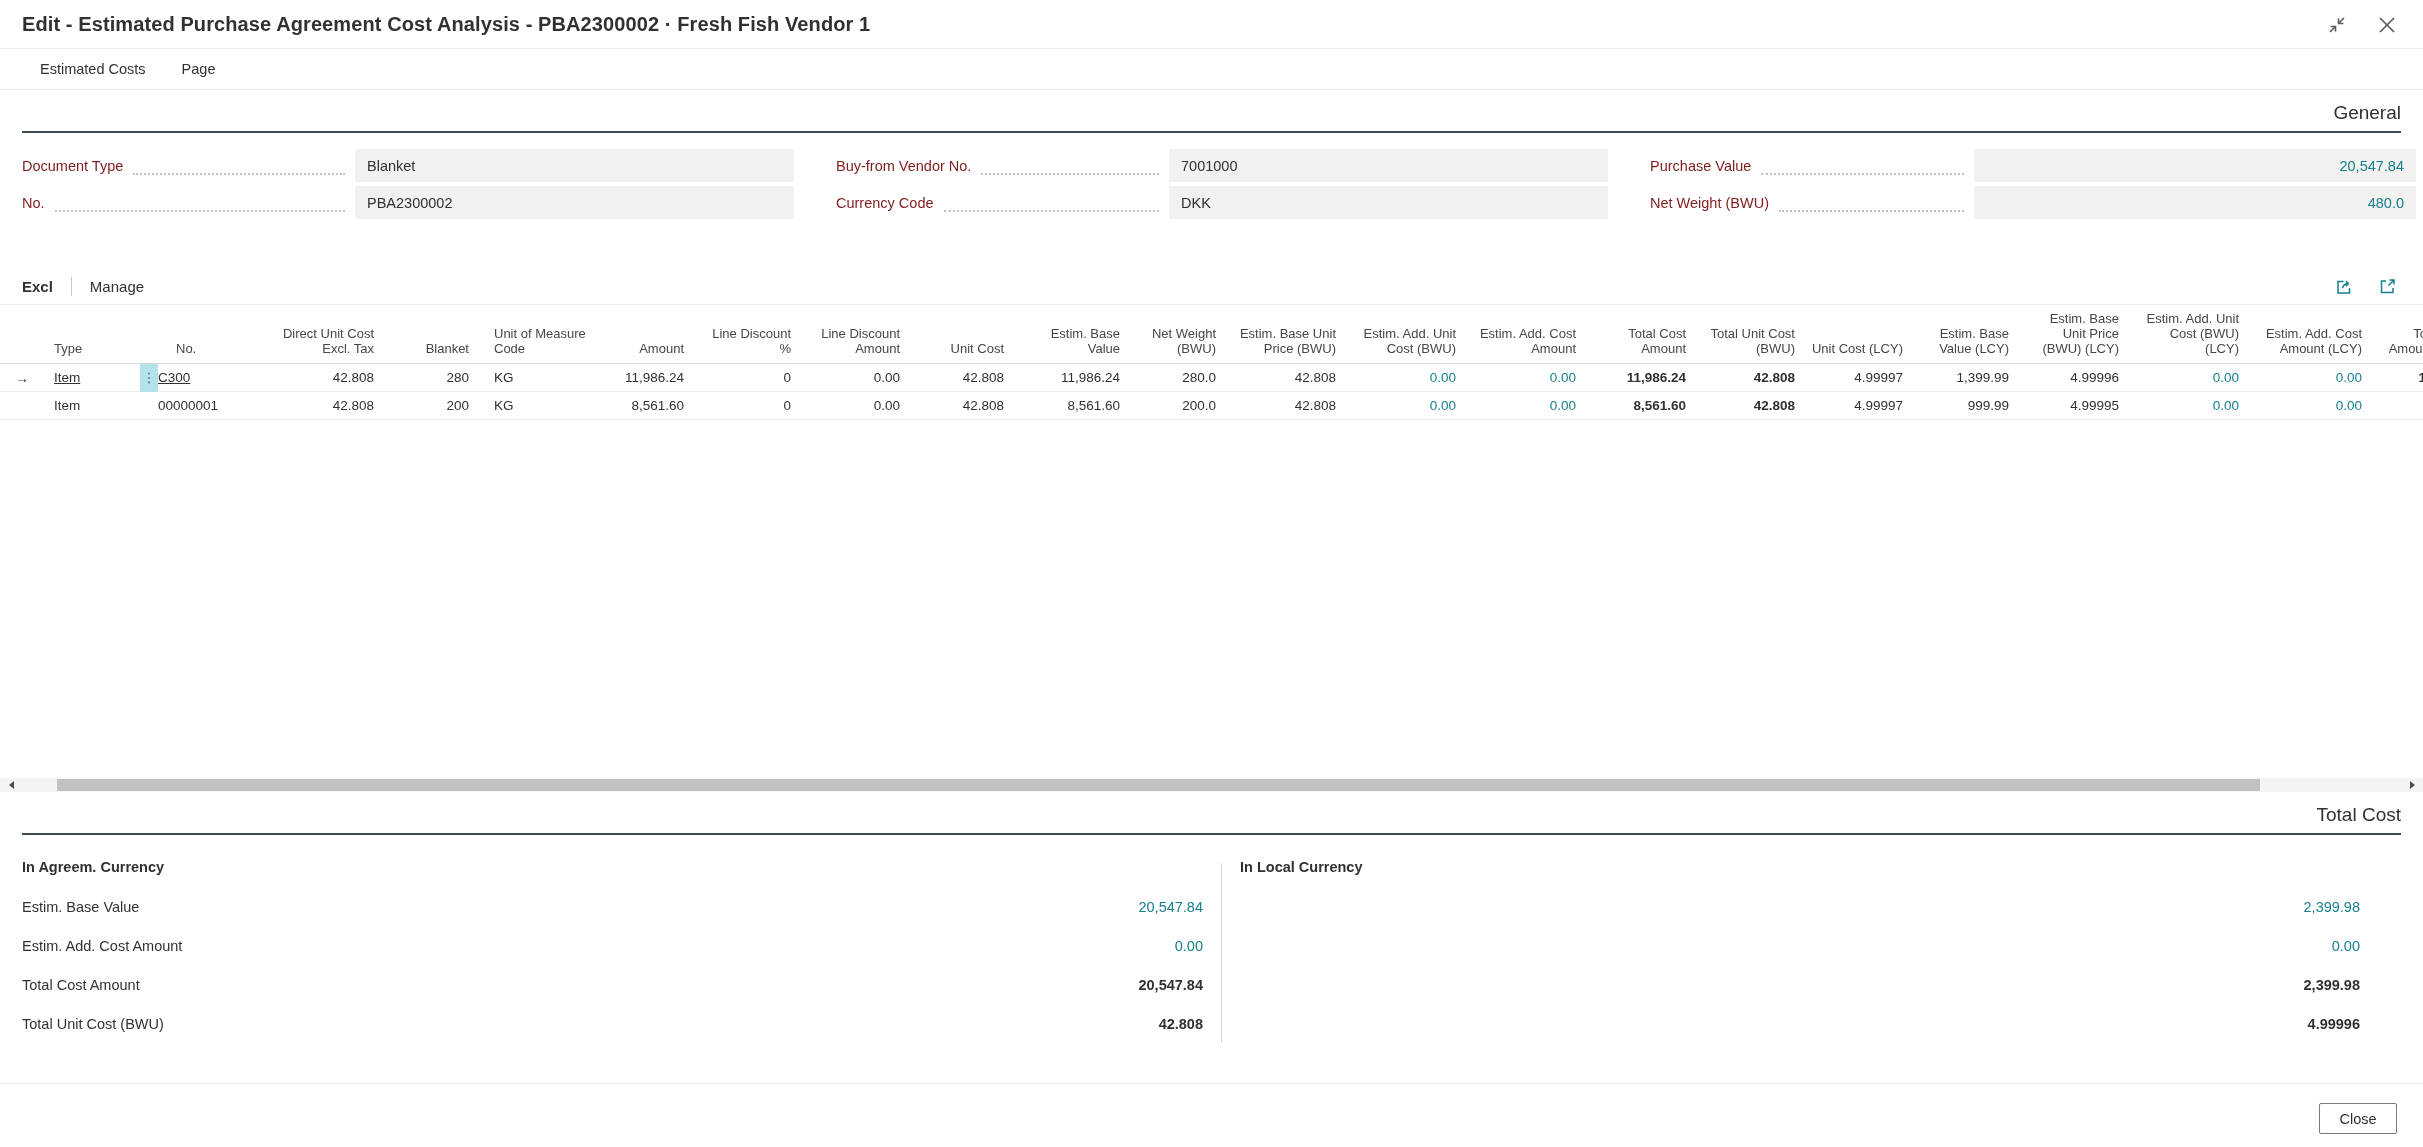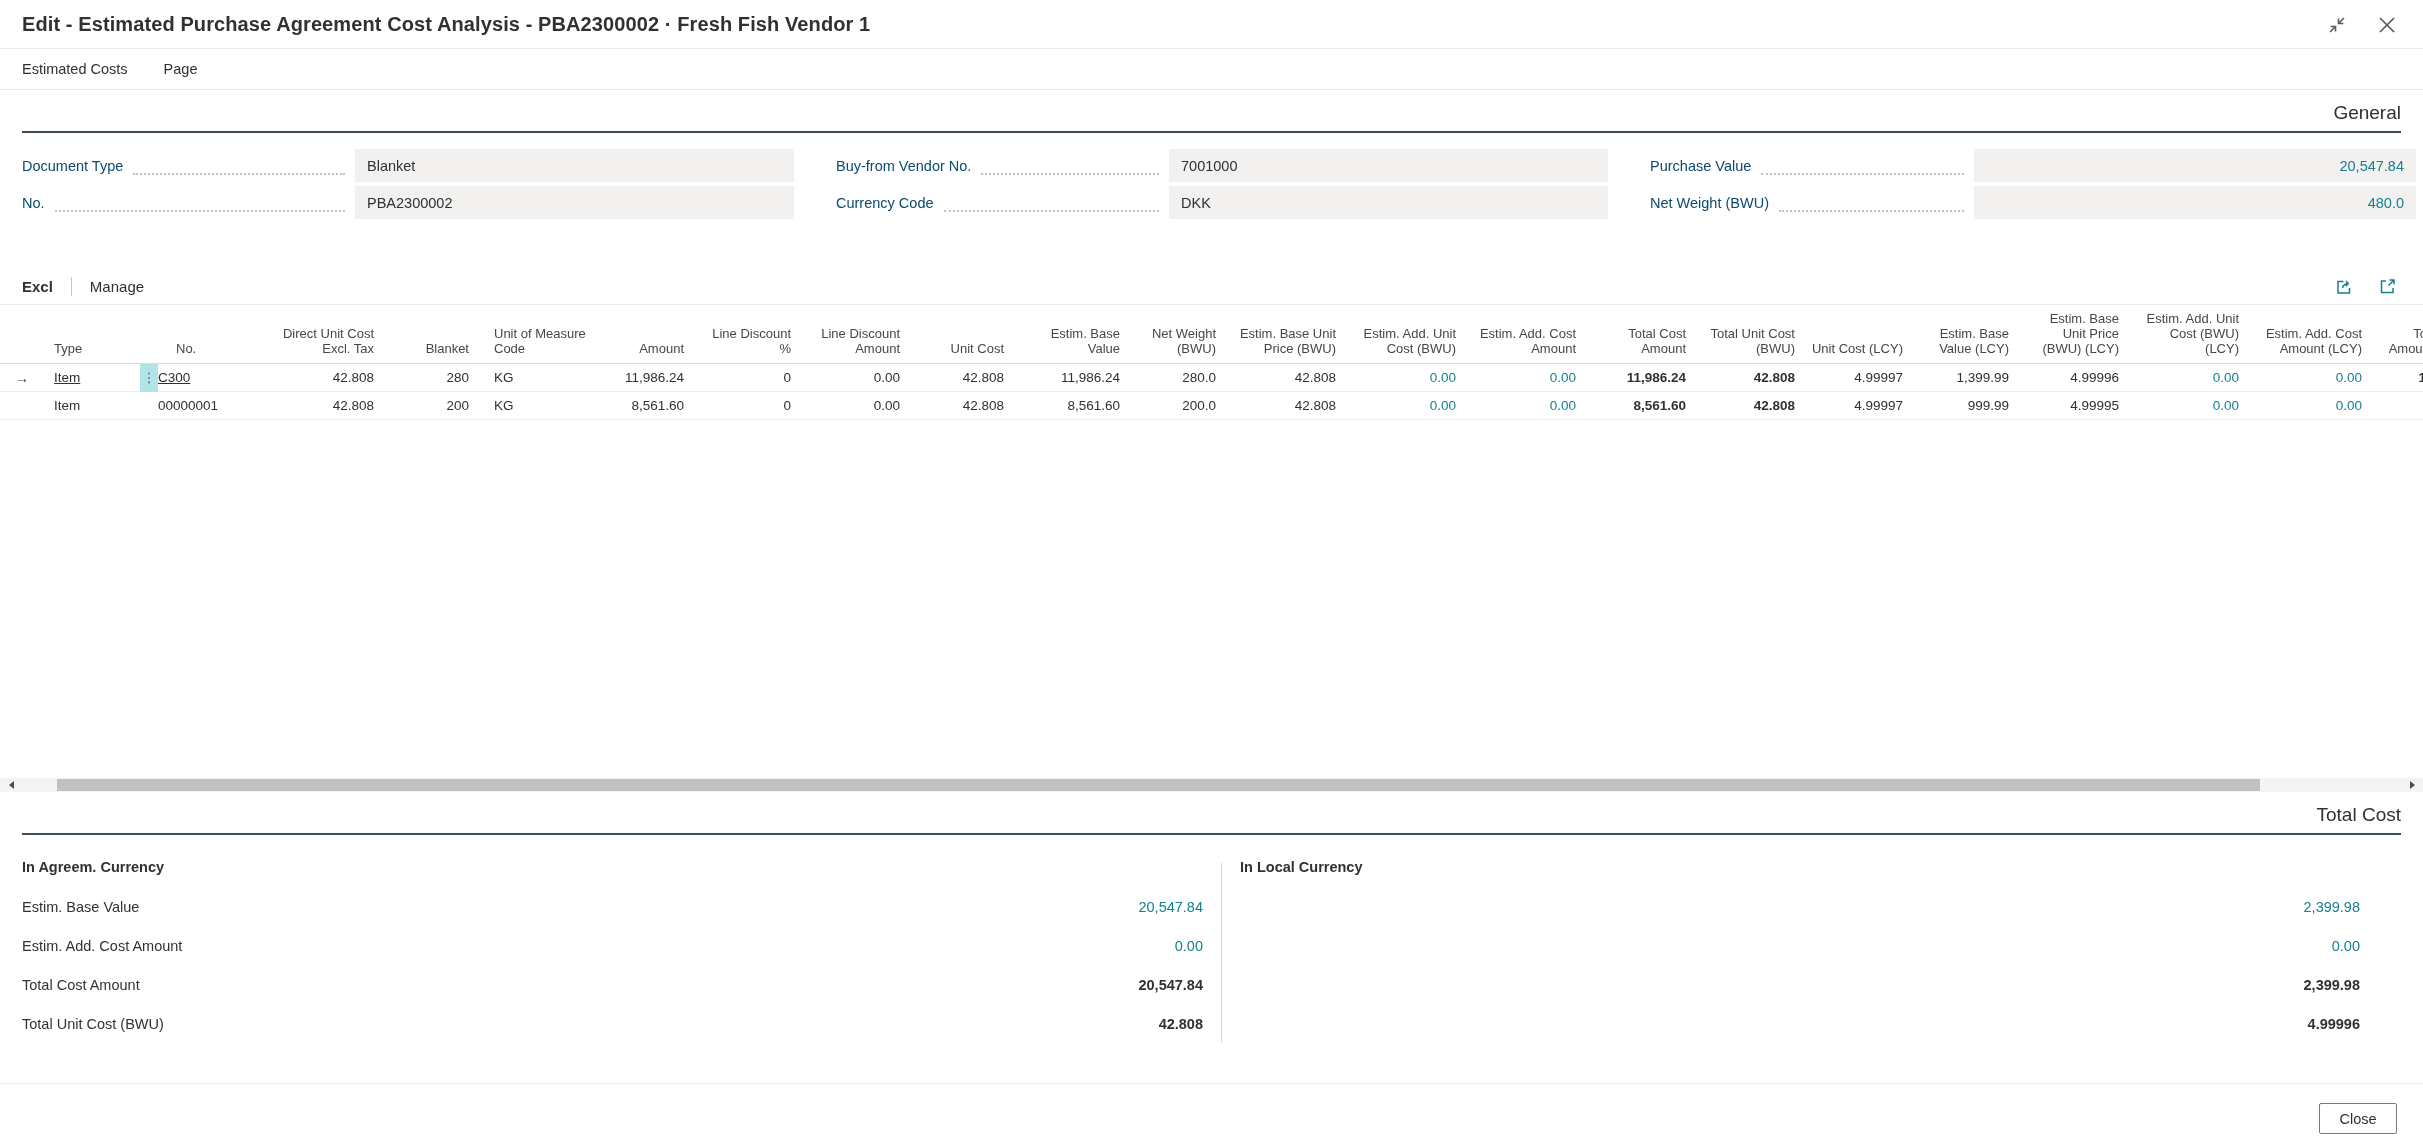--- a/index.html
+++ b/index.html
@@ -10,31 +10,31 @@
     font-family:"Liberation Sans", sans-serif;
   }
   
   .titlebar { display:flex; align-items:center; justify-content:space-between;
     padding:13px 26px 12px 22px; border-bottom:1px solid #ececec; }
   .title { font-size:20px; font-weight:bold; letter-spacing:.1px; }
   .titlebar-icons { display:flex; gap:30px; align-items:center; }
   .tbicon { width:20px; height:20px; color:#5c5c5c; cursor:pointer; }
   .tbicon svg { width:20px; height:20px; display:block; }
   
-  .menubar { display:flex; gap:36px; padding:12px 22px; border-bottom:1px solid #ececec; }
+  .menubar { display:flex; gap:36px; padding:12px 40px; border-bottom:1px solid #ececec; }
   .menu-item { font-size:14.5px; color:#323130; cursor:pointer; }
   
   .section-h { margin:12px 22px 0 22px; font-size:19px; color:#323130;
     padding-bottom:7px; border-bottom:2px solid #3d4c57;text-align:right; }
   
   .fields { display:grid; grid-template-columns:772px 772px 766px; column-gap:42px;
     padding:16px 0 14px 22px; }
   .fcol { display:flex; flex-direction:column; gap:4px; }
   .field { display:flex; align-items:center; height:33px; }
-  .flabel { font-size:14.5px; color:#0c4a6e; white-space:nowrap; padding-right:6px; }
+  .flabel { font-size:14.5px; color:#7f1d1d; white-space:nowrap; padding-right:6px; }
   .fleader { flex:1; border-bottom:2px dotted #c3c1bf; height:58%; margin:0 10px 0 4px; }
   .fbox { width:439px; height:33px; background:#f2f1f0; display:flex; align-items:center;
     padding:0 12px; font-size:14.5px; flex:none; }
   .fcol3 .fbox { width:442px; justify-content:flex-end; }
   .teal { color:#17808e; }
   .boldv { font-weight:bold; }
   
   .lines-tabs { display:flex; align-items:center; margin-top:36px;
     padding:8px 26px 8px 22px; border-bottom:1px solid #ececec; }
   .tab { font-size:15px; cursor:pointer; }

